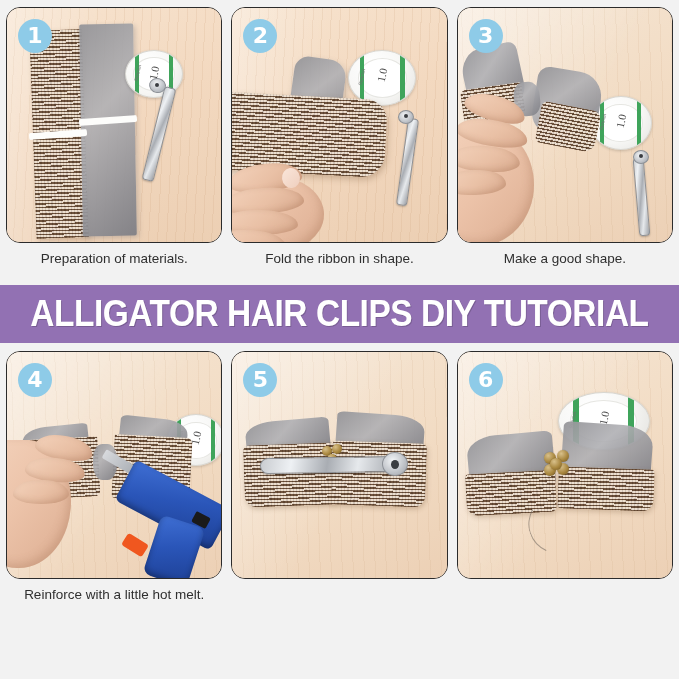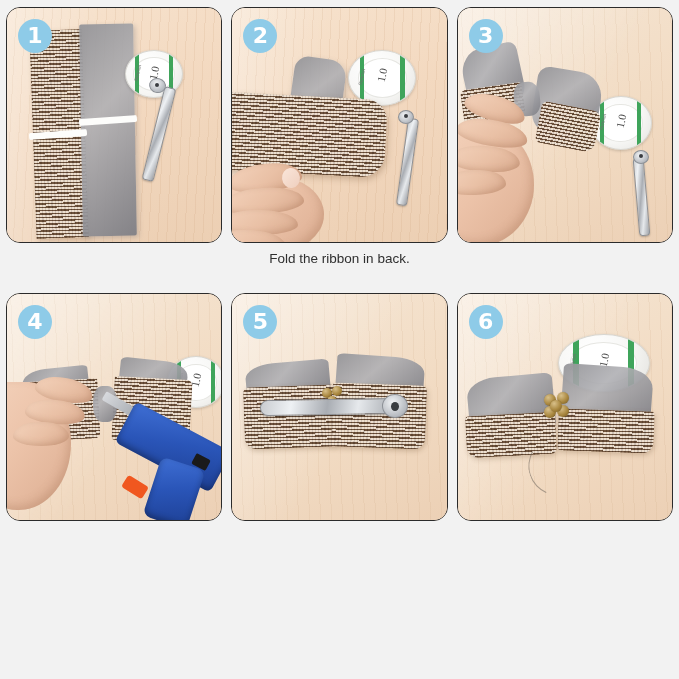--- a/index.html
+++ b/index.html
@@ -312,20 +312,21 @@
           <div class="spool-size">1.0</div>
           <div class="spool-brand">Sunmei</div>
         </div>
 
         <div class="clip" style="left:146px; top:78px; width:12px; height:96px; transform:rotate(14deg);"></div>
         <div class="clip-head" style="left:142px; top:70px; width:17px; height:15px; transform:rotate(14deg);"></div>
         <div class="clip-hole" style="left:148px; top:75px; width:4px; height:4px;"></div>
 
         <div class="badge">1</div>
       </div>
+      <div class="caption">Preparation of materials.</div>
     </div>
 
     <div class="step-cell">
       <div class="photo">
         <div class="wood"></div>
 
         <div class="strip organza" style="left:58px; top:50px; width:52px; height:88px; border-radius:14px 18px 10px 22px; transform:rotate(8deg); box-shadow:2px 3px 6px rgba(110,110,115,.3);"></div>
 
         <div class="spool" style="left:116px; top:42px; width:68px; height:56px;">
           <div class="spool-label"></div>
@@ -345,21 +346,21 @@
           <div class="palm" style="left:-28px; top:168px; width:120px; height:80px;"></div>
           <div class="finger" style="left:-4px; top:156px; width:74px; height:28px; transform:rotate(-7deg);"></div>
           <div class="finger" style="left:-10px; top:180px; width:82px; height:26px; transform:rotate(-4deg);"></div>
           <div class="finger" style="left:-14px; top:202px; width:80px; height:25px; transform:rotate(0deg);"></div>
           <div class="finger" style="left:-16px; top:222px; width:70px; height:24px; transform:rotate(4deg);"></div>
           <div class="nail" style="left:50px; top:160px; width:18px; height:20px; transform:rotate(-7deg);"></div>
         </div>
 
         <div class="badge">2</div>
       </div>
-      <div class="caption">Fold the ribbon in back.</div>
+      <div class="caption">Fold the ribbon in shape.</div>
     </div>
 
     <div class="step-cell">
       <div class="photo">
         <div class="wood pale"></div>
 
         <div class="spool" style="left:132px; top:88px; width:62px; height:54px;">
           <div class="spool-label"></div>
           <div class="spool-bar l"></div>
           <div class="spool-bar r"></div>
@@ -382,23 +383,27 @@
         <div class="hand">
           <div class="palm" style="left:-34px; top:120px; width:110px; height:118px;"></div>
           <div class="finger" style="left:6px; top:88px; width:62px; height:25px; transform:rotate(16deg);"></div>
           <div class="finger" style="left:-2px; top:112px; width:72px; height:26px; transform:rotate(10deg);"></div>
           <div class="finger" style="left:-8px; top:138px; width:70px; height:26px; transform:rotate(4deg);"></div>
           <div class="finger" style="left:-14px; top:162px; width:62px; height:25px; transform:rotate(-2deg);"></div>
         </div>
 
         <div class="badge">3</div>
       </div>
+      <div class="caption">Make a good shape.</div>
     </div>
   </div>
 
+  <div class="banner">
+    <span class="banner-text">ALLIGATOR HAIR CLIPS DIY TUTORIAL</span>
+  </div>
 
   <div class="step-row bottom">
 
     <div class="step-cell">
       <div class="photo">
         <div class="wood pale"></div>
 
         <div class="spool" style="left:160px; top:62px; width:58px; height:52px;">
           <div class="spool-label"></div>
           <div class="spool-bar l"></div>
@@ -423,20 +428,21 @@
         </div>
 
         <div class="gun-nozzle" style="left:94px; top:108px; width:46px; height:10px; transform:rotate(30deg);"></div>
         <div class="gun-body" style="left:112px; top:130px; width:108px; height:46px; transform:rotate(28deg);"></div>
         <div class="gun-body" style="left:144px; top:168px; width:46px; height:62px; border-radius:8px; transform:rotate(18deg);"></div>
         <div class="gun-trigger" style="left:116px; top:186px; width:24px; height:14px; transform:rotate(32deg);"></div>
         <div class="gun-switch" style="left:186px; top:162px; width:16px; height:12px; transform:rotate(28deg);"></div>
 
         <div class="badge">4</div>
       </div>
+      <div class="caption">Reinforce with a little hot melt.</div>
     </div>
 
     <div class="step-cell">
       <div class="photo">
         <div class="wood pale"></div>
 
         <div class="bow-wing organza" style="left:14px; top:68px; width:84px; height:40px; border-radius:34% 10% 8% 28%; transform:rotate(-5deg);"></div>
         <div class="bow-wing organza" style="left:104px; top:62px; width:88px; height:44px; border-radius:8% 34% 26% 8%; transform:rotate(4deg);"></div>
 
         <div class="bow-wing ribbon-pat" style="left:12px; top:92px; width:90px; height:62px; border-radius:6px 2px 4px 12px; transform:rotate(-2deg); box-shadow:1px 2px 5px rgba(120,90,60,.3);"></div>

